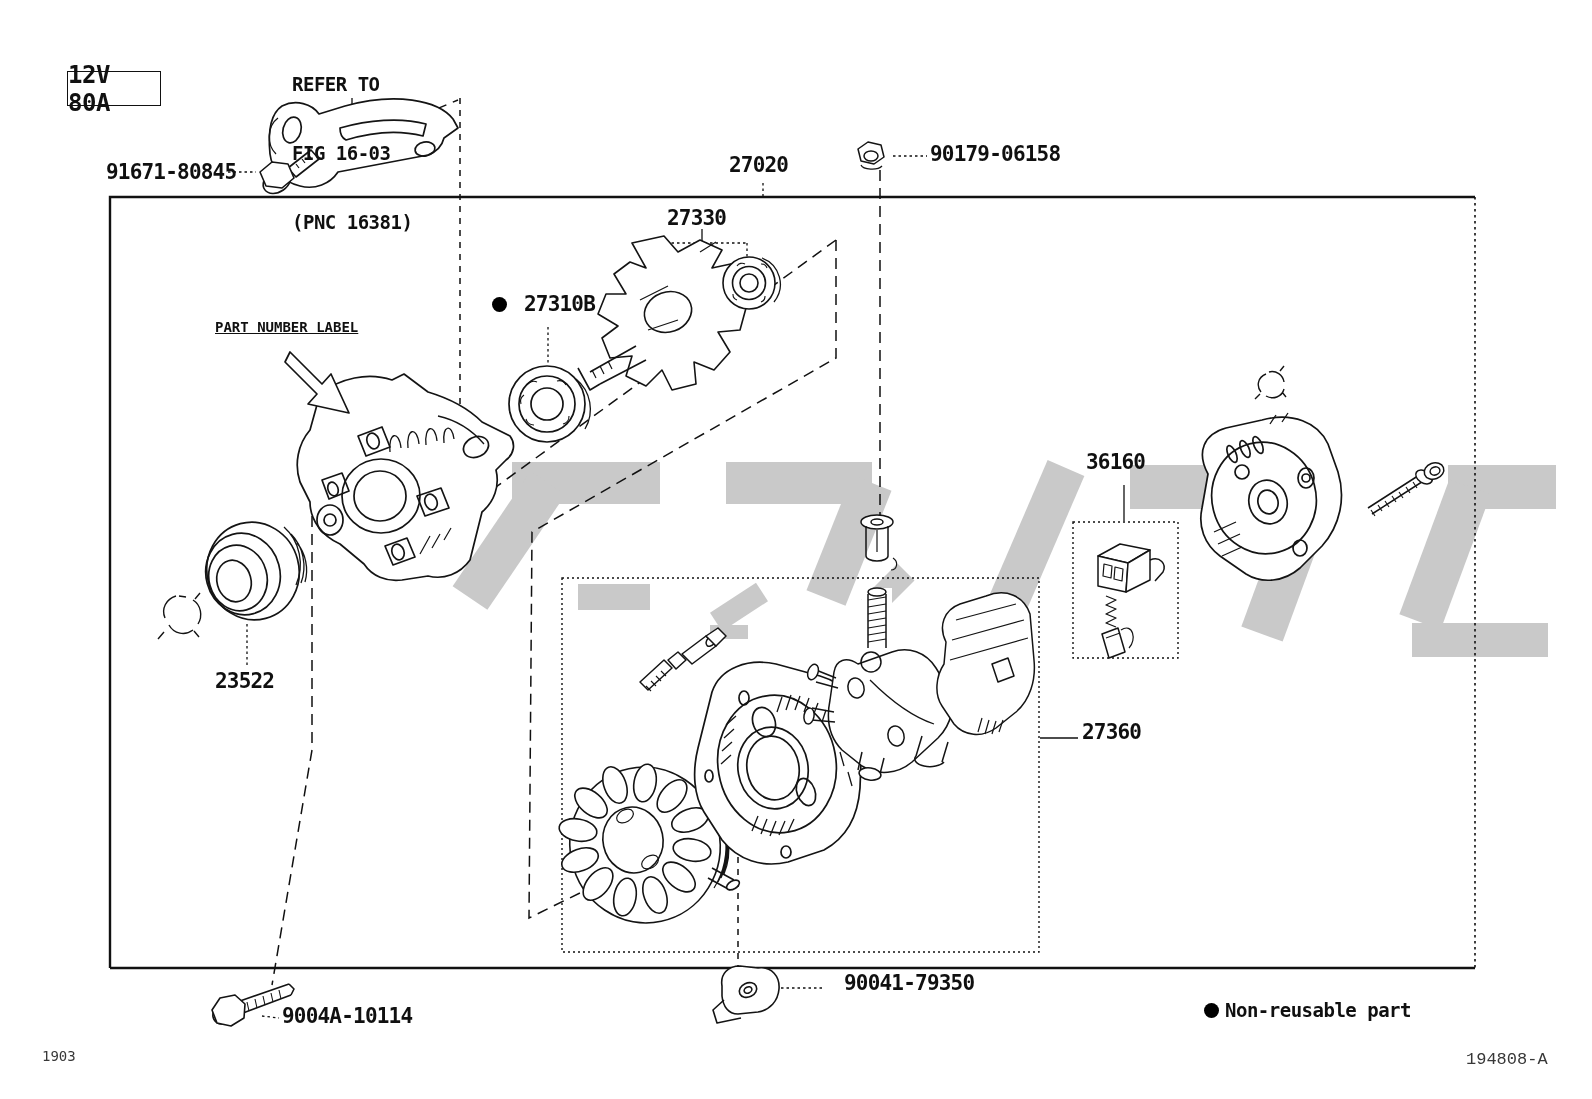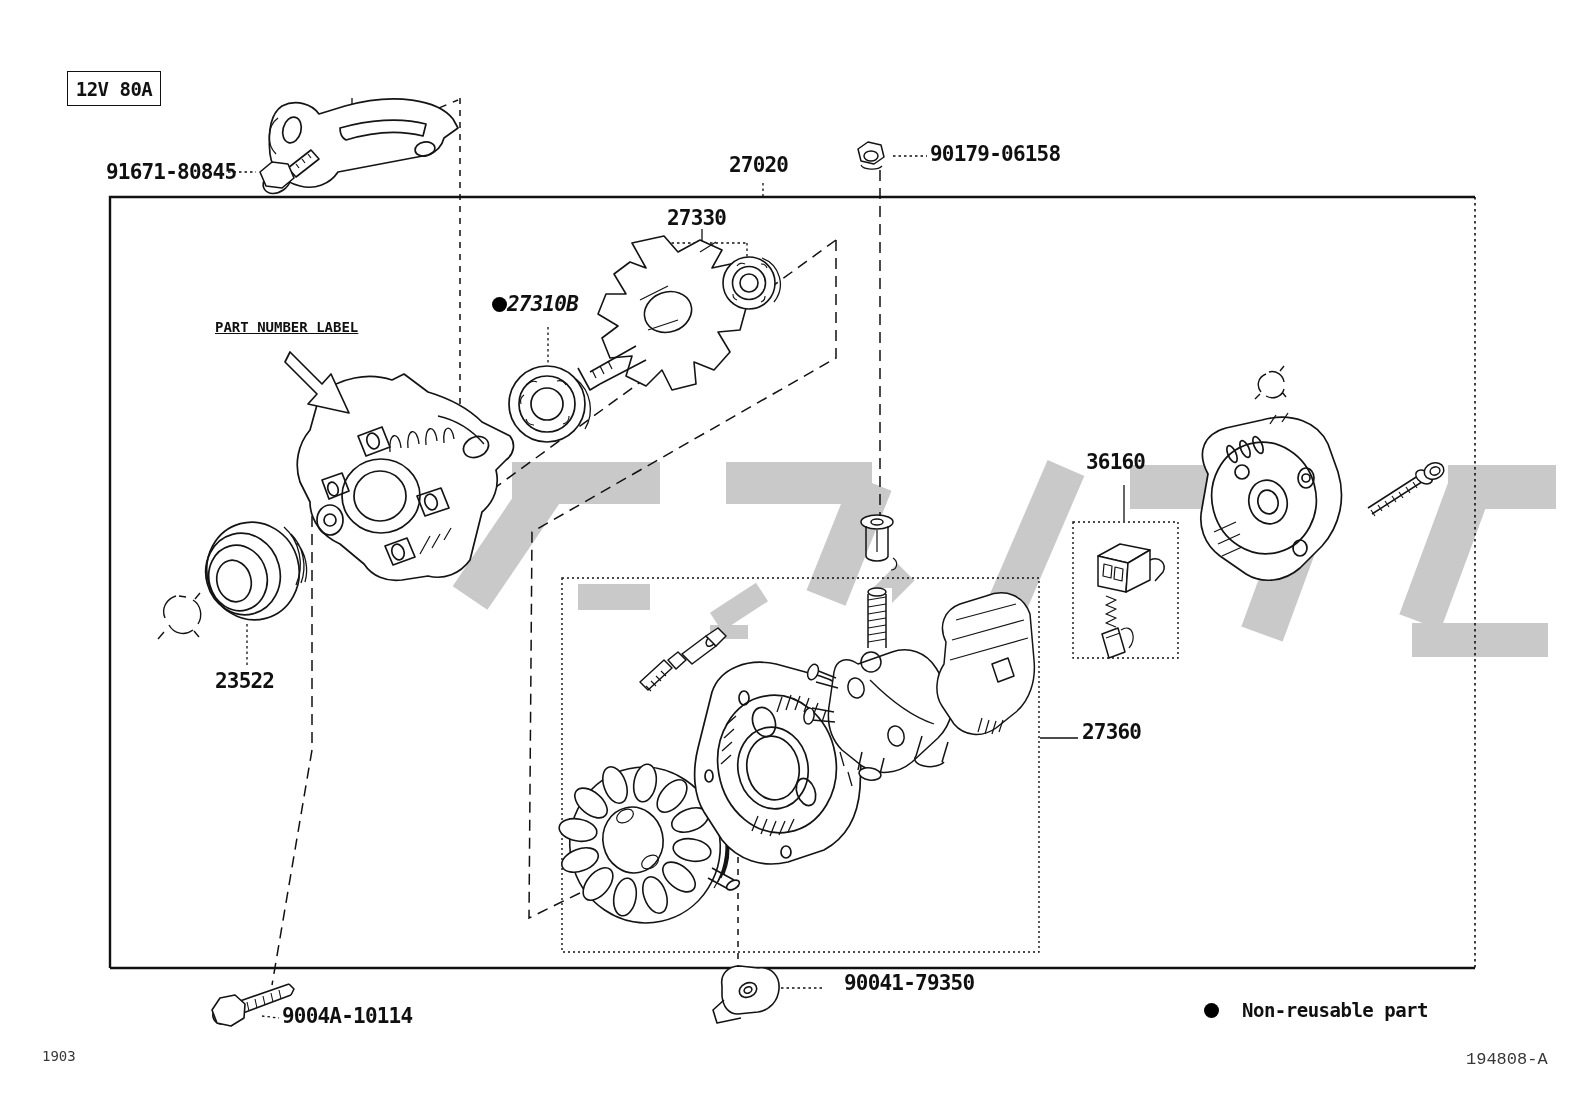--- a/index.html
+++ b/index.html
@@ -2,25 +2,25 @@
 <html><head>
 <meta charset="utf-8">
 <style>
   html,body{margin:0;padding:0;background:#fff;}
   #canvas{position:relative;width:1592px;height:1099px;background:#ffffff;overflow:hidden;
           font-family:"DejaVu Sans Mono","Liberation Mono",monospace;color:#111;}
   #art{position:absolute;left:0;top:0;}
   .lbl{position:absolute;font-weight:bold;font-size:21px;letter-spacing:-0.8px;white-space:pre;color:#101010;}
   .note{font-size:19px;line-height:23px;letter-spacing:-0.5px;}
   .small{font-size:14px;letter-spacing:0;text-decoration:underline;}
-  .legend{font-size:19px;letter-spacing:-0.5px;display:flex;align-items:center;gap:23px;}
+  .legend{font-size:19px;letter-spacing:-0.5px;display:flex;align-items:center;gap:6px;}
   .bullet{display:inline-block;width:15px;height:15px;border-radius:50%;background:#000;}
   .ratingbox{position:absolute;left:67px;top:71px;width:92px;height:33px;border:1.6px solid #111;
-             display:flex;align-items:center;justify-content:center;font-weight:bold;font-size:19px;letter-spacing:-0.5px;}
-  .withdot{display:flex;align-items:center;gap:0;font-style:italic;}
+             display:flex;align-items:center;justify-content:center;font-weight:bold;font-size:24px;letter-spacing:-0.5px;}
+  .withdot{display:flex;align-items:center;gap:17px;}
   .footer{font-weight:normal;color:#383838;font-size:14px;letter-spacing:0;}
   .footer2{font-weight:normal;color:#383838;font-size:17px;letter-spacing:0;}
 </style>
 </head>
 <body>
 
 <div id="canvas">
 
 <svg id="art" width="1592" height="1099" viewBox="0 0 1592 1099">
   <defs></defs>
@@ -291,20 +291,25 @@
 
   <g stroke="#141414" stroke-width="1.7" fill="#fff" stroke-linejoin="round">
     <path d="M290,352 L322,384 L331,374 L349,413 L308,404 L317,394 L285,362 Z"></path>
   </g>
 </svg>
 
   <div class="ratingbox">
     <span>12V 80A</span>
   </div>
 
+  <div class="lbl note" style="left:292px;top:27px;">
+    <div>REFER TO</div>
+    <div>FIG 16-03</div>
+    <div>(PNC 16381)</div>
+  </div>
 
   <div class="lbl" style="left:106px;top:160px;">91671-80845</div>
   <div class="lbl" style="left:729px;top:153px;">27020</div>
   <div class="lbl" style="left:667px;top:206px;">27330</div>
   <div class="lbl" style="left:930px;top:142px;">90179-06158</div>
 
   <div class="lbl withdot" style="left:492px;top:292px;">
     <span class="bullet"></span>
     <span>27310B</span>
   </div>

